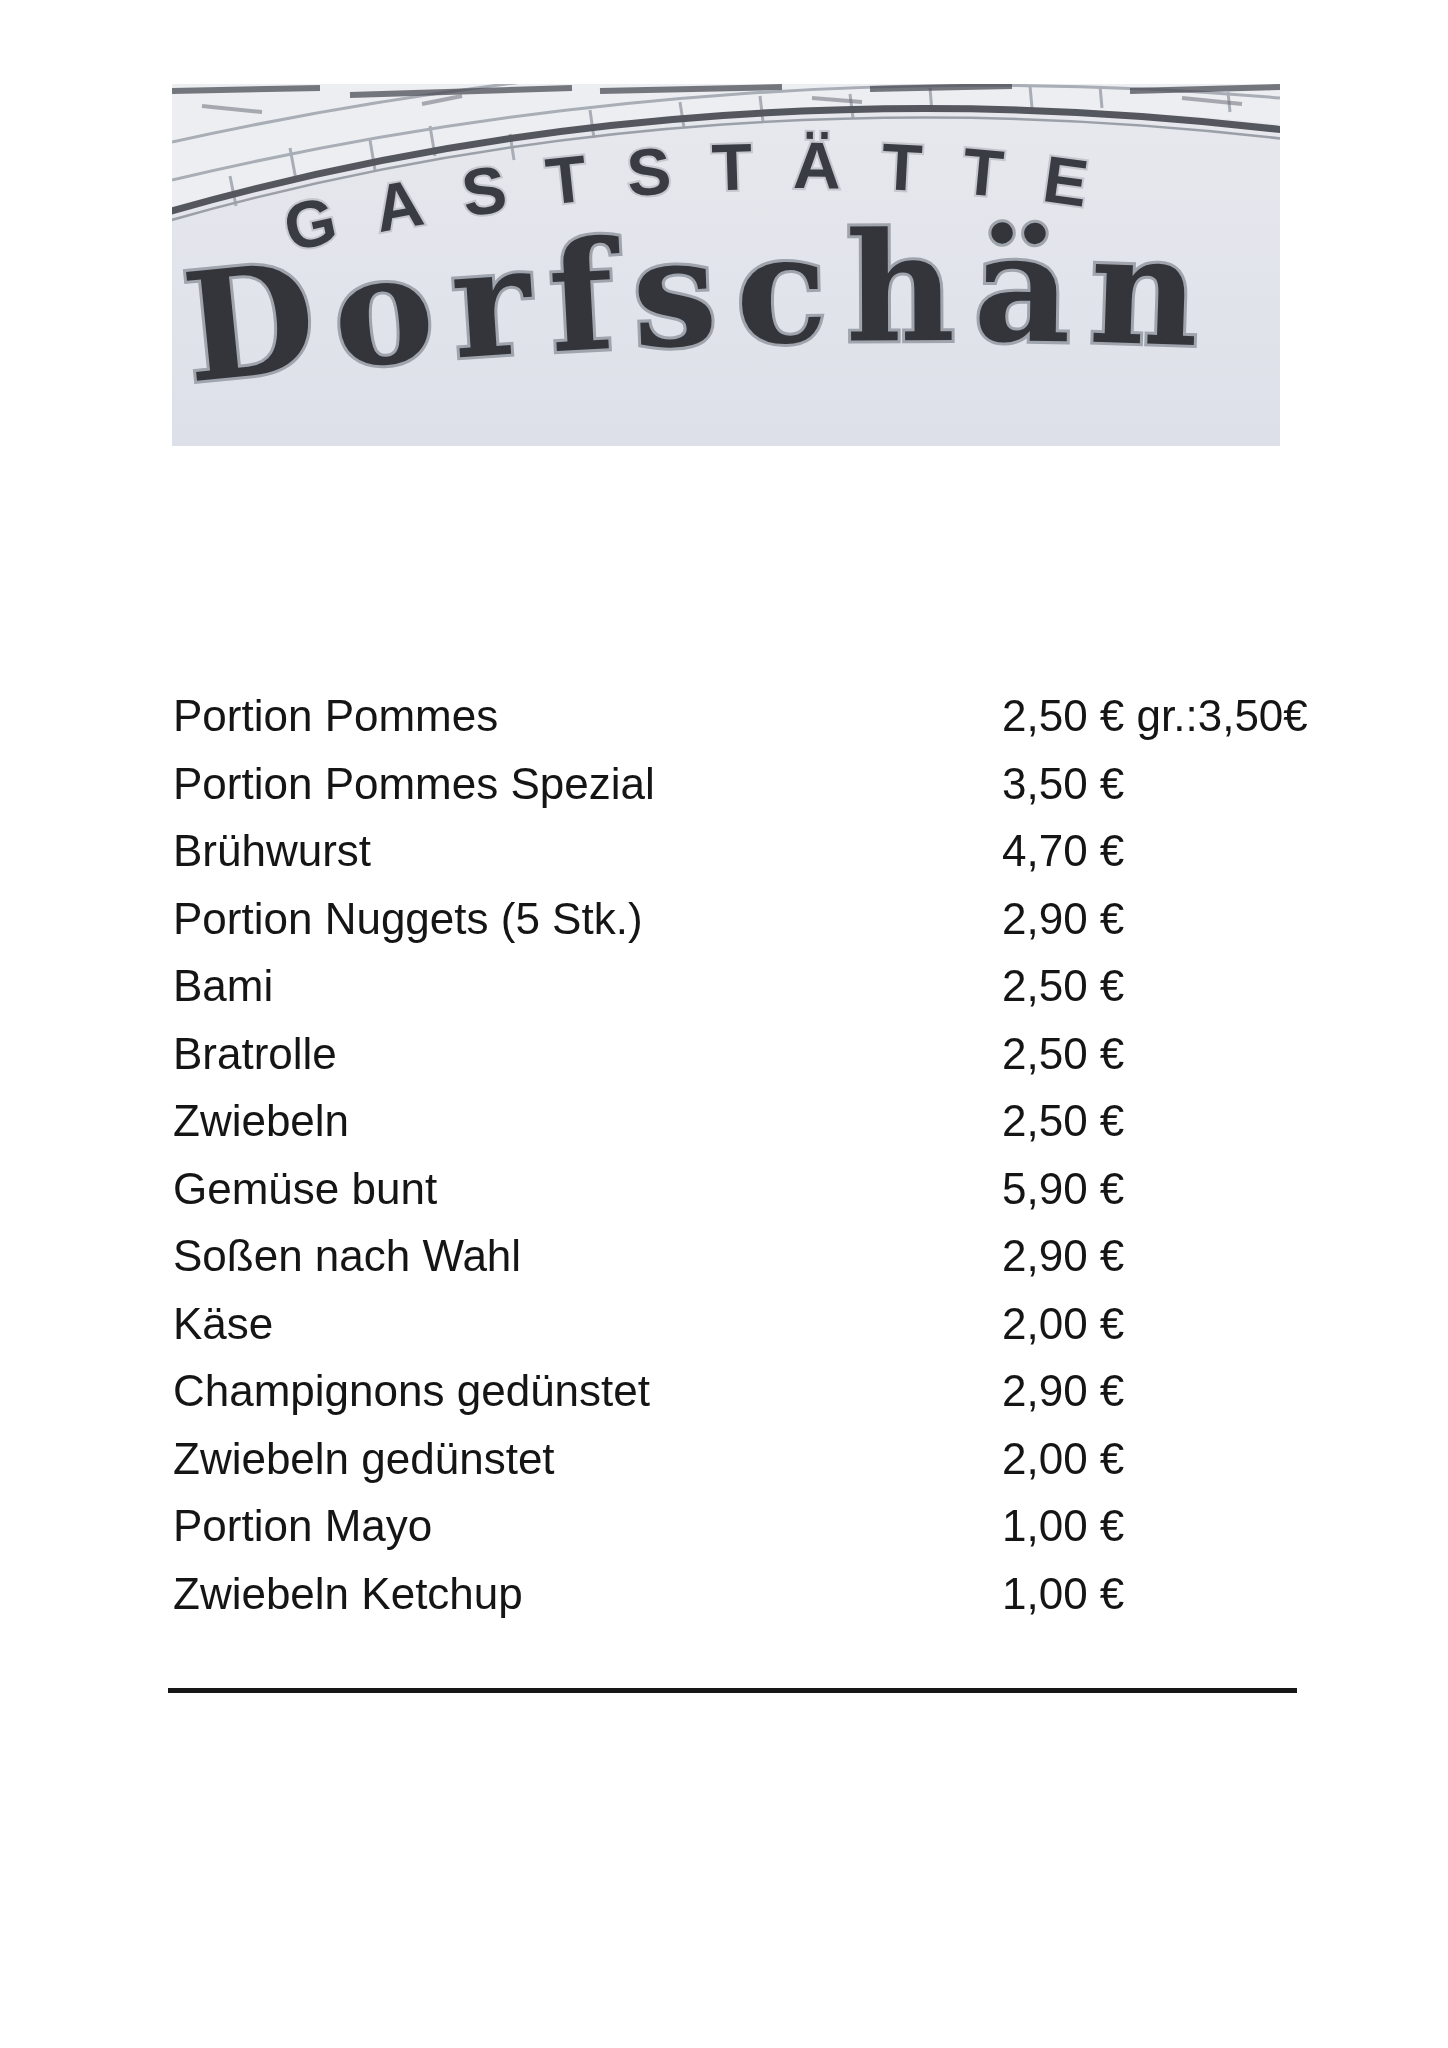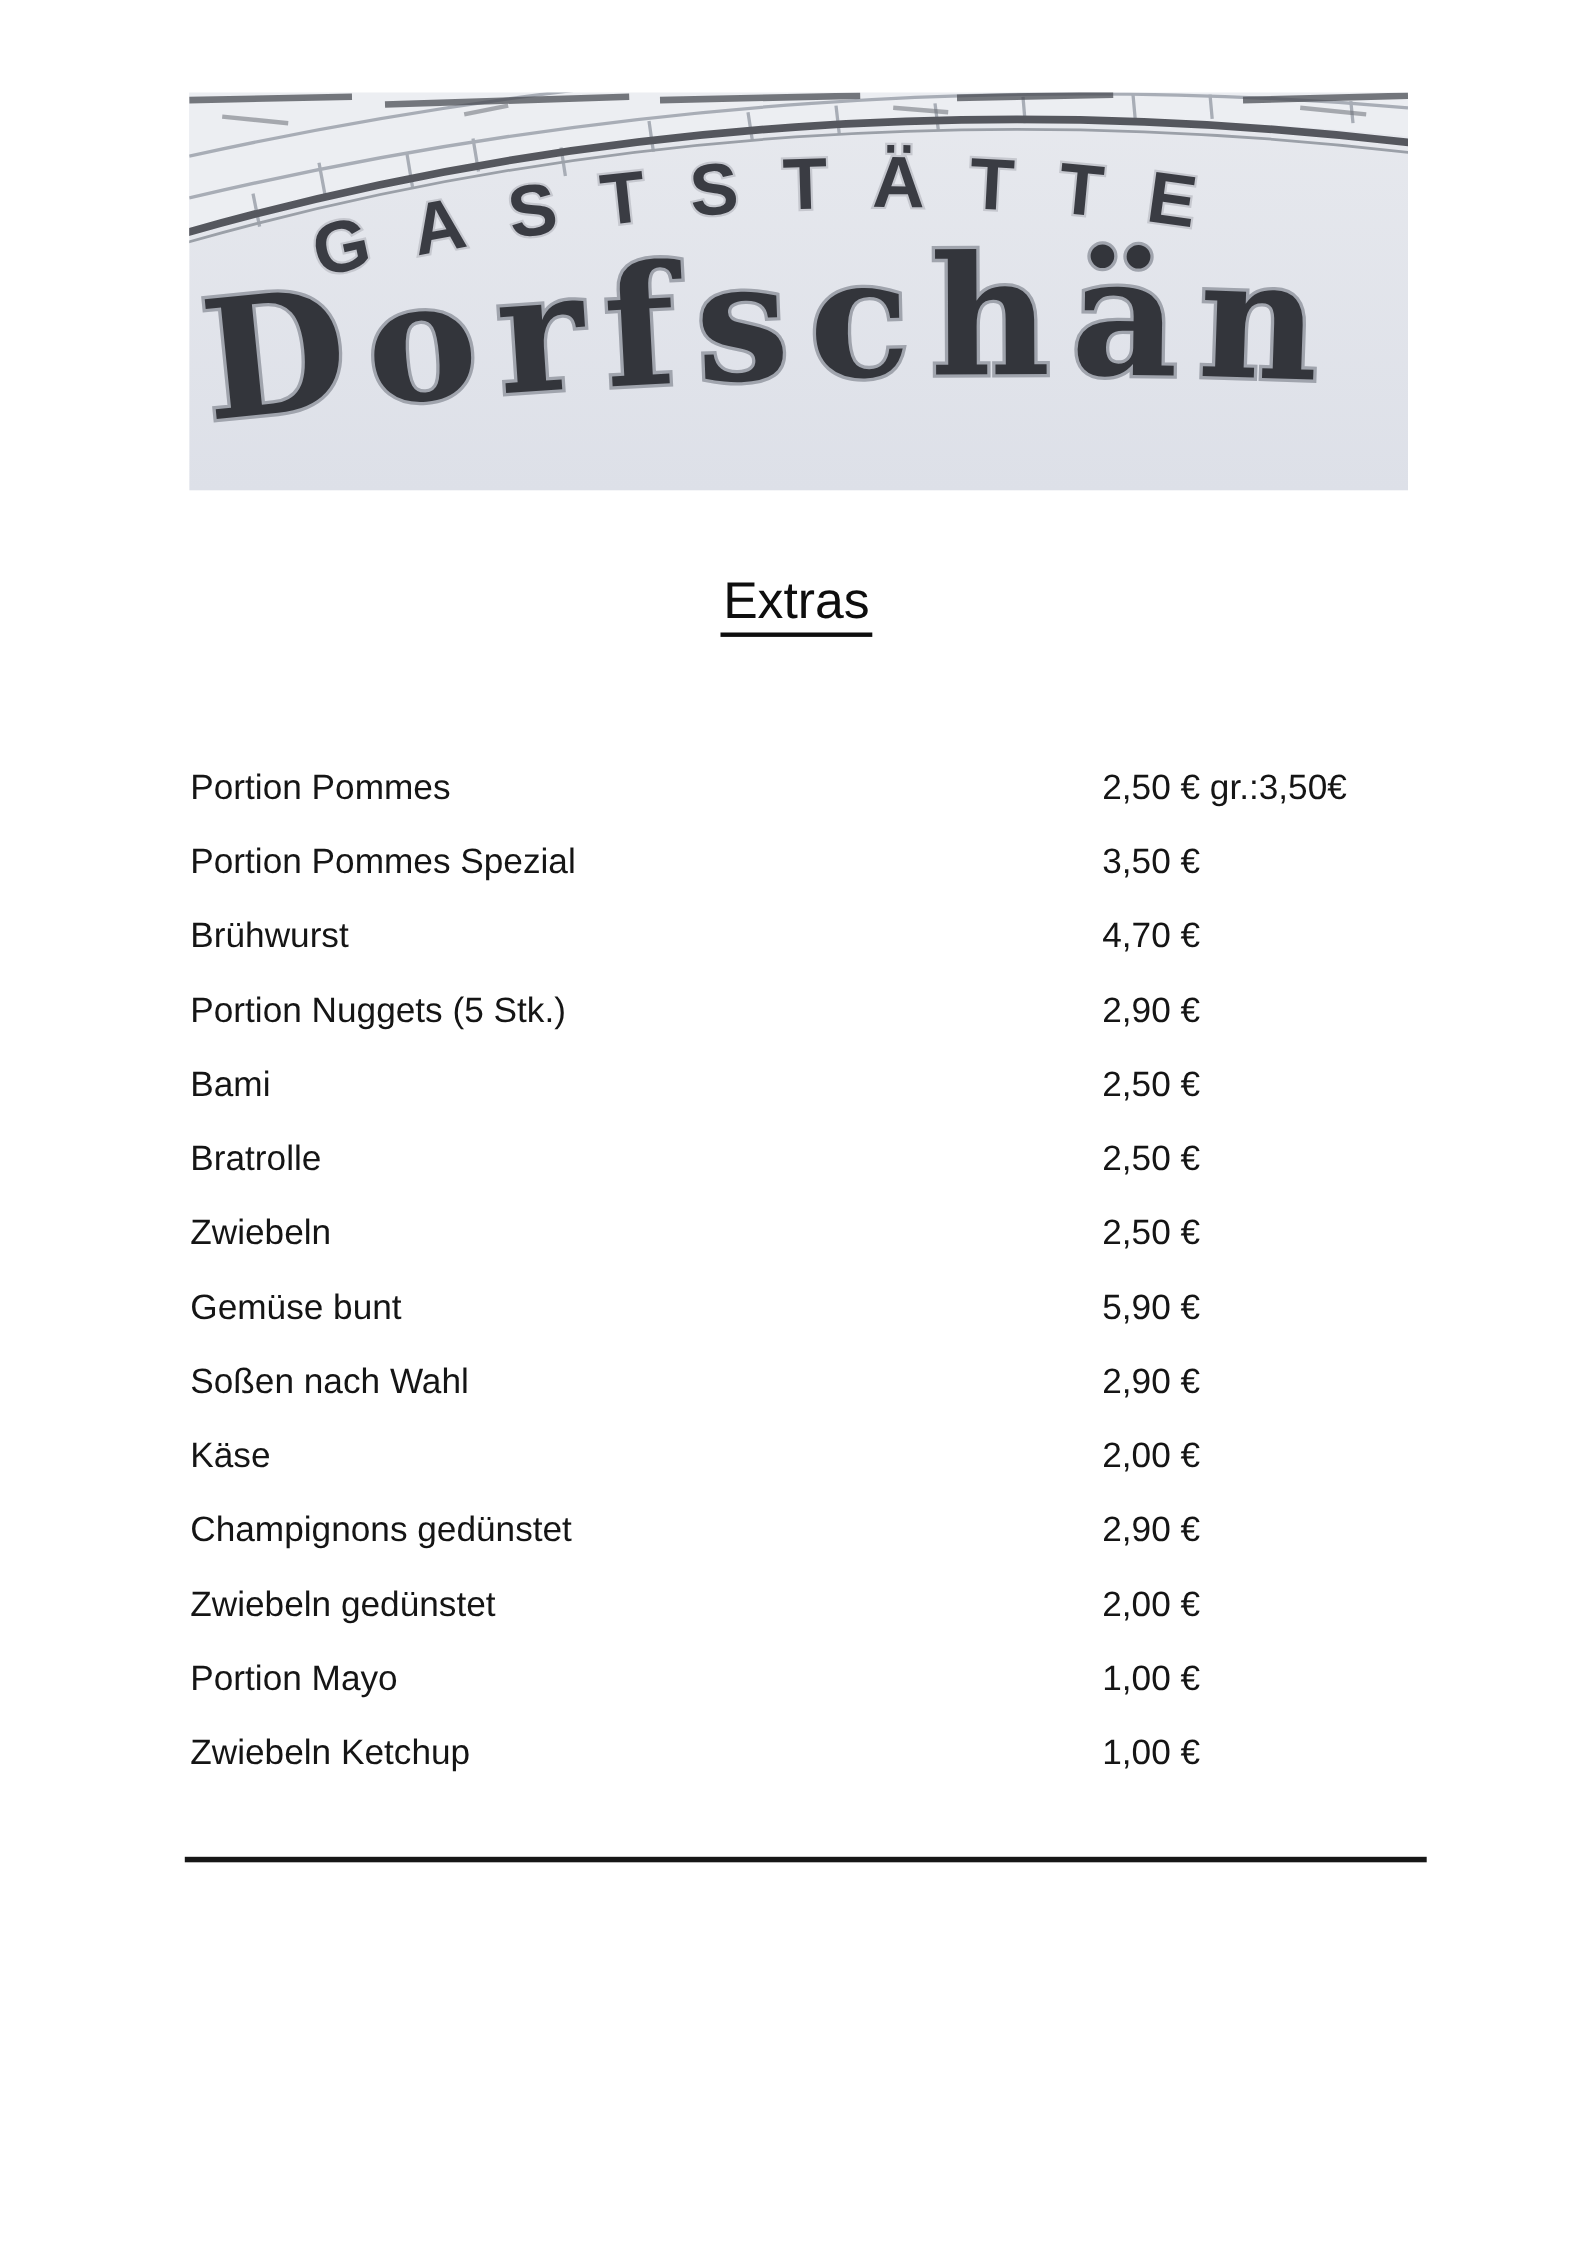--- a/index.html
+++ b/index.html
@@ -34,21 +34,21 @@
   }
   .menu-rows{
     position:absolute;
     left:173px; top:682px;
     width:1124px;
   }
   .menu-row{
     position:relative;
     height:67.5px;
     line-height:67.5px;
-    font-size:32px;
+    font-size:44px;
     white-space:nowrap;
   }
   .item-name{ color:#151515; }
   .item-price{
     position:absolute;
     left:829px; top:0;
     color:#151515;
   }
   .bottom-rule{
     position:absolute;
@@ -90,23 +90,20 @@
 
     <text font-family="Liberation Sans, sans-serif" font-size="66" font-weight="bold" letter-spacing="40" fill="#3a3c43" stroke="#c6c8cf" stroke-width="4" style="paint-order:stroke;">
       <textPath href="#arc1" xlink:href="#arc1">GASTSTÄTTE</textPath>
     </text>
 
     <text font-family="DejaVu Serif, serif" font-size="150" font-weight="bold" letter-spacing="18" fill="#33353b" stroke="#a0a4ad" stroke-width="6" style="paint-order:stroke;">
       <textPath href="#arc2" xlink:href="#arc2">Dorfschänke</textPath>
     </text>
   </svg>
 
-  <div class="section-title">
-    <span class="u">Extras</span>
-  </div>
 
   <div class="menu-rows">
     <div class="menu-row">
       <span class="item-name">Portion Pommes</span>
       <span class="item-price">2,50 € gr.:3,50€</span>
     </div>
     <div class="menu-row">
       <span class="item-name">Portion Pommes Spezial</span>
       <span class="item-price">3,50 €</span>
     </div>

